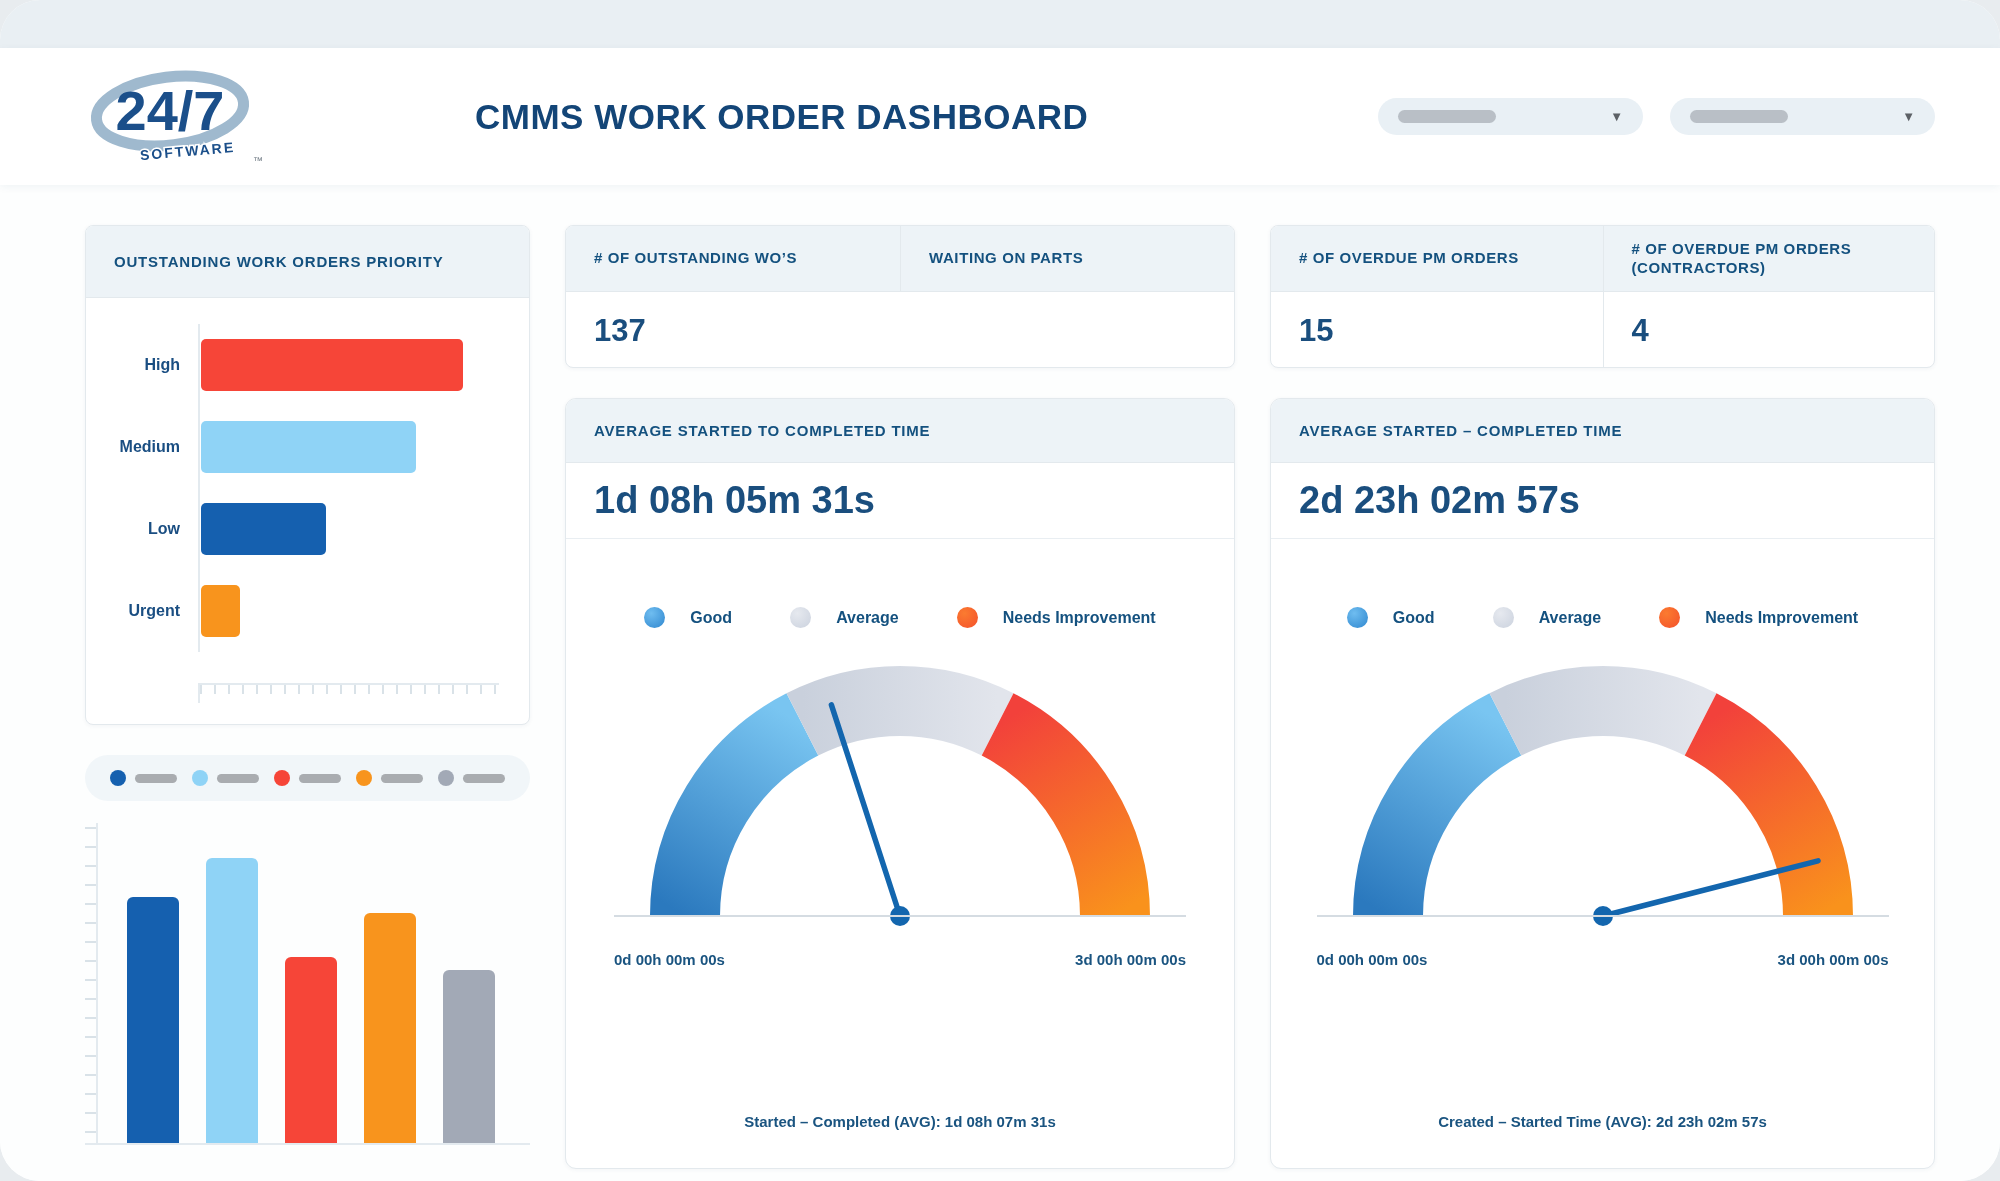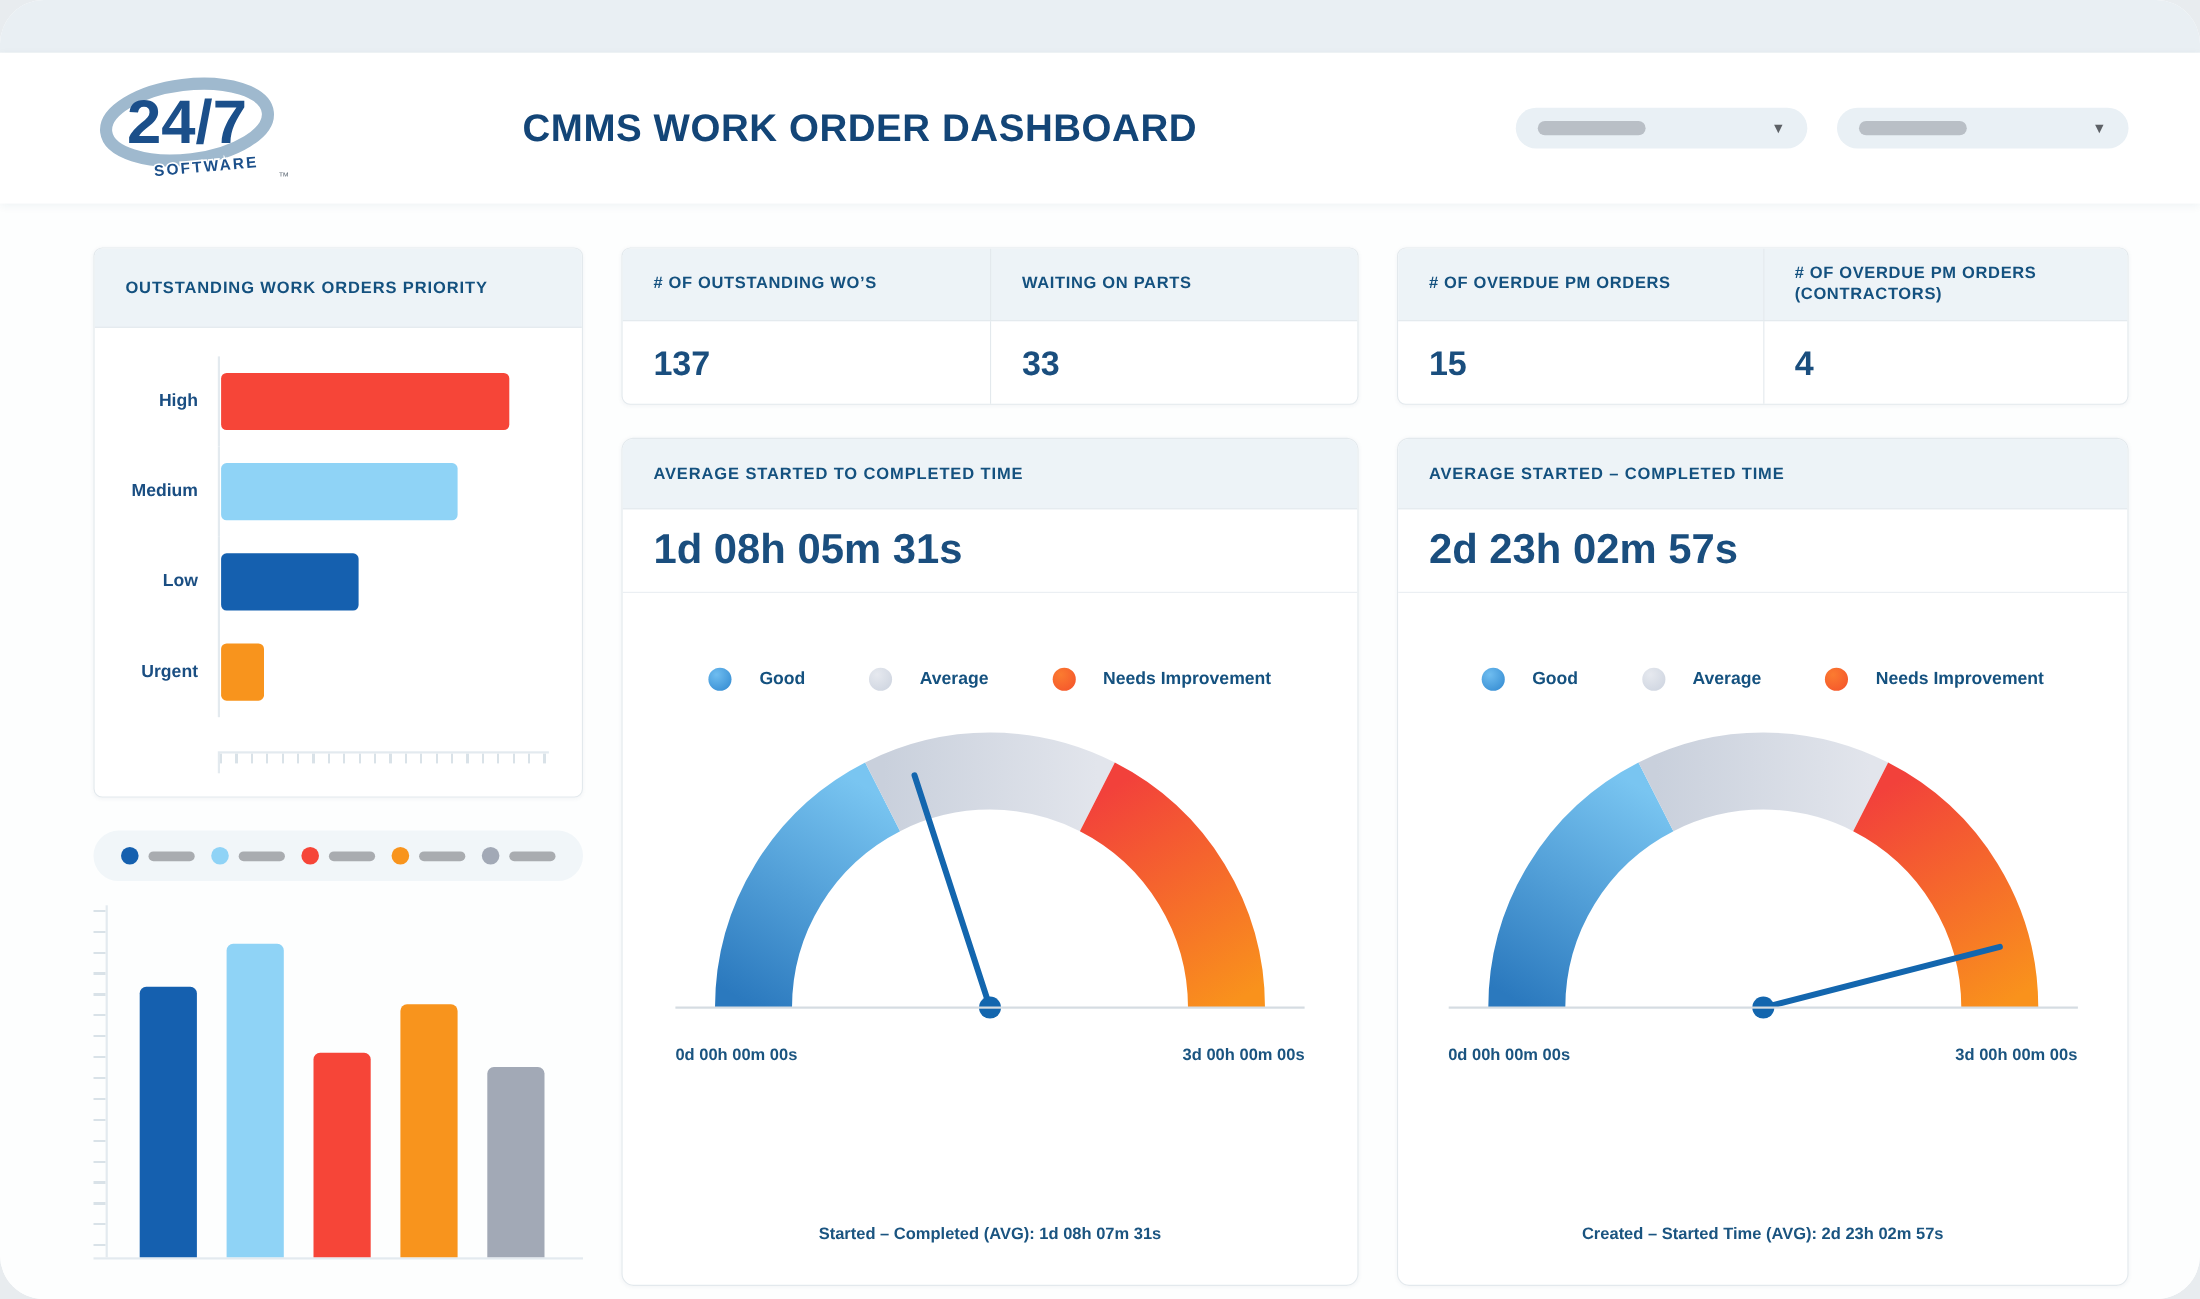--- a/index.html
+++ b/index.html
@@ -240,21 +240,20 @@
           <div class="vbar" style="height: 72%; background: rgb(248, 148, 29);"></div>
           <div class="vbar" style="height: 54%; background: rgb(162, 169, 182);"></div>
         </div>
     </section>
 
     <section class="col">
       <div class="card kpi-card">
         <div class="kpi-hd"># OF OUTSTANDING WO’S</div>
         <div class="kpi-hd sep">WAITING ON PARTS</div>
         <div class="kpi-val">137</div>
-        <div class="kpi-val sep">33</div>
       </div>
 
       <div class="card gauge-card">
         <div class="card-hd">
           <span>AVERAGE STARTED TO COMPLETED TIME</span>
         </div>
         <div class="gauge-value">1d 08h 05m 31s</div>
         <div class="gauge-body">
           <div class="gauge-legend">
             <div class="gleg-item">

